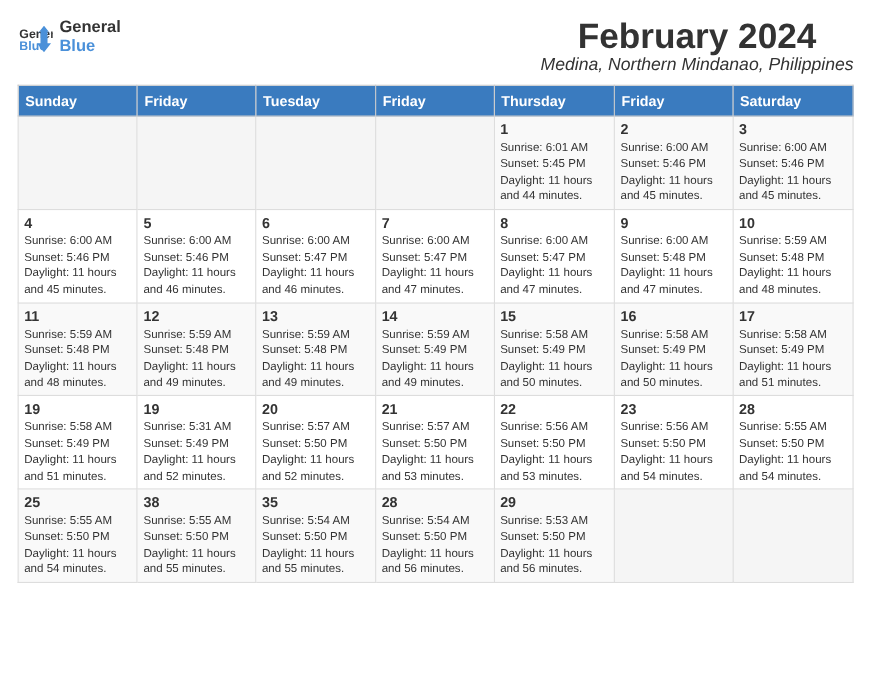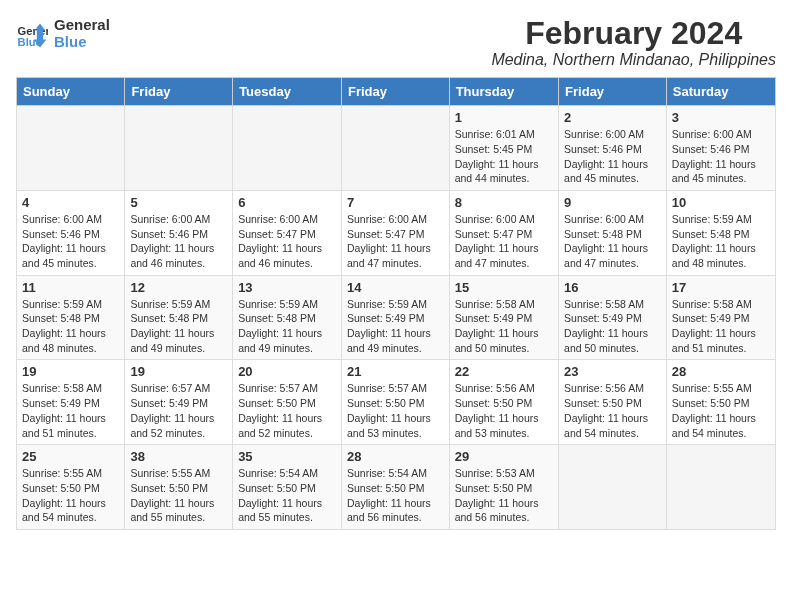--- a/index.html
+++ b/index.html
@@ -230,21 +230,21 @@
       </tr>
       <tr>
         <td>
           <span class="day-num">19</span>
           <div class="day-info">Sunrise: 5:58 AM
 Sunset: 5:49 PM
 Daylight: 11 hours and 51 minutes.</div>
         </td>
         <td>
           <span class="day-num">19</span>
-          <div class="day-info">Sunrise: 6:57 AM
+          <div class="day-info">Sunrise: 5:31 AM
 Sunset: 5:49 PM
 Daylight: 11 hours and 52 minutes.</div>
         </td>
         <td>
           <span class="day-num">20</span>
           <div class="day-info">Sunrise: 5:57 AM
 Sunset: 5:50 PM
 Daylight: 11 hours and 52 minutes.</div>
         </td>
         <td>

